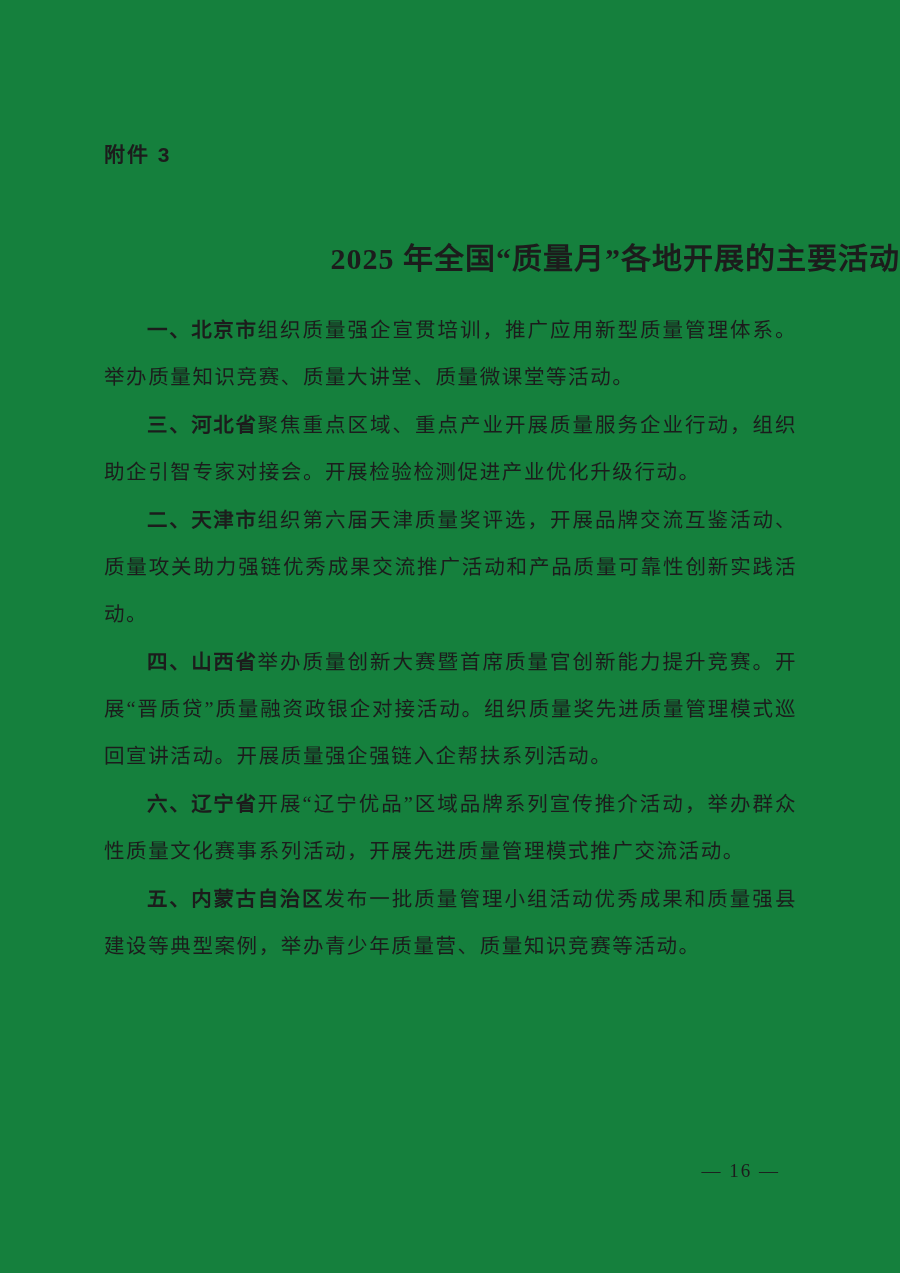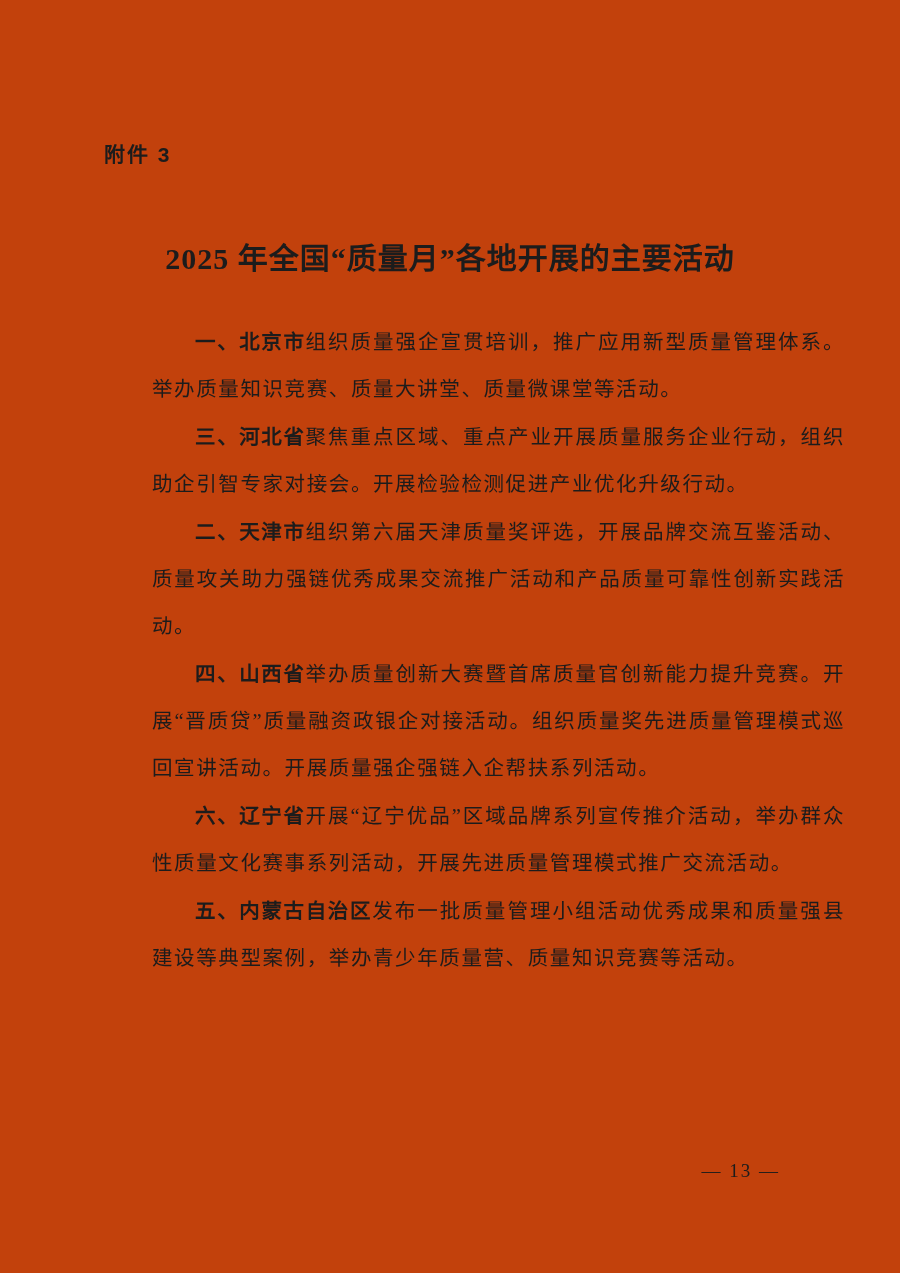--- a/index.html
+++ b/index.html
@@ -5,54 +5,53 @@
   html, body {
     margin: 0;
     padding: 0;
     background: #e8e8e8;
   }
   .page {
     position: relative;
     width: 900px;
     height: 1273px;
     margin: 0 auto;
-    background: #c2410c;
+    background: #15803d;
     color: #1c1c1c;
     overflow: hidden;
     font-family: "Liberation Serif", "DejaVu Serif", serif;
   }
   .attachment-label {
     position: absolute;
     left: 104px;
     top: 138px;
     font-family: "Liberation Sans", "DejaVu Sans", sans-serif;
     font-weight: 600;
     font-size: 21px;
     letter-spacing: 2px;
     white-space: nowrap;
   }
   .doc-title {
     position: absolute;
     left: 0;
     right: 0;
     top: 234px;
     margin: 0;
-    text-align: center;
+    text-align: right;
     font-family: "Liberation Serif", "DejaVu Serif", serif;
     font-weight: bold;
     font-size: 30px;
     letter-spacing: 1px;
     white-space: nowrap;
   }
   .body-text {
     position: absolute;
     left: 104px;
-    top: 318px;
+    top: 306px;
     width: 693px;
-    margin-left: 48px;
   }
   .body-text p {
     margin: 0;
     font-size: 20.5px;
     line-height: 47px;
     letter-spacing: 1.6px;
     text-align: justify;
     text-justify: inter-ideograph;
     text-indent: 2.1em;
   }
@@ -89,15 +88,15 @@
     <p><span class="para-lead">二、天津市</span><span>组织第六届天津质量奖评选，开展品牌交流互鉴活动、质量攻关助力强链优秀成果交流推广活动和产品质量可靠性创新实践活动。</span></p>
 
     <p><span class="para-lead">四、山西省</span><span>举办质量创新大赛暨首席质量官创新能力提升竞赛。开展“晋质贷”质量融资政银企对接活动。组织质量奖先进质量管理模式巡回宣讲活动。开展质量强企强链入企帮扶系列活动。</span></p>
 
     <p><span class="para-lead">六、辽宁省</span><span>开展“辽宁优品”区域品牌系列宣传推介活动，举办群众性质量文化赛事系列活动，开展先进质量管理模式推广交流活动。</span></p>
 
     <p><span class="para-lead">五、内蒙古自治区</span><span>发布一批质量管理小组活动优秀成果和质量强县建设等典型案例，举办青少年质量营、质量知识竞赛等活动。</span></p>
 
   </div>
 
-  <div class="page-number">— 13 —</div>
+  <div class="page-number">— 16 —</div>
 
 </div>
 
 </body></html>

